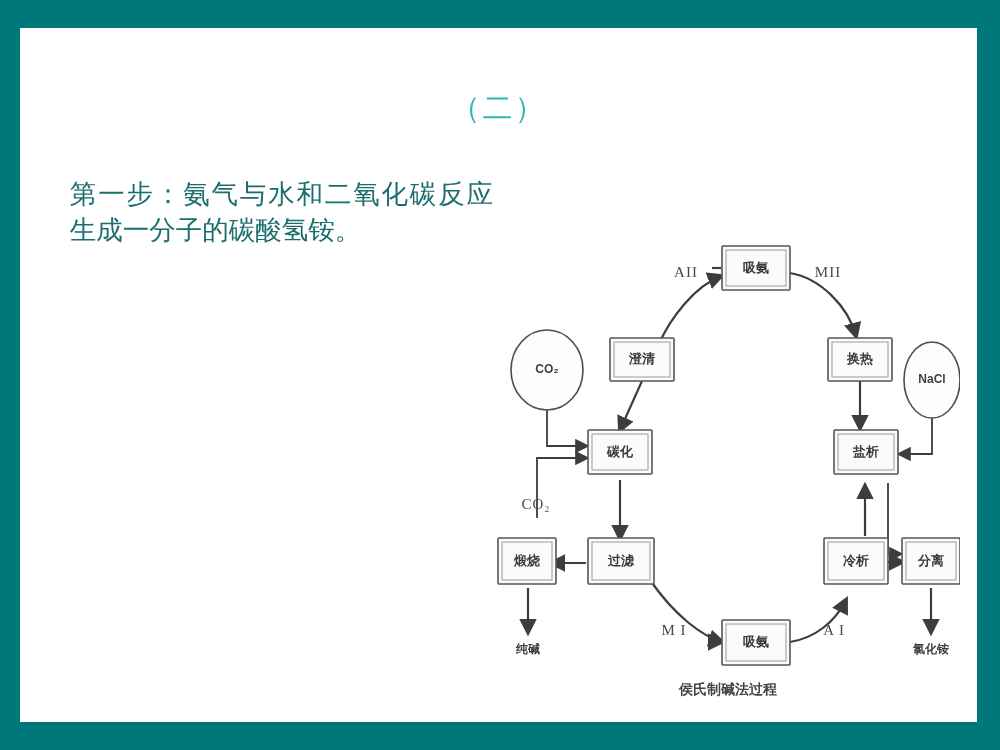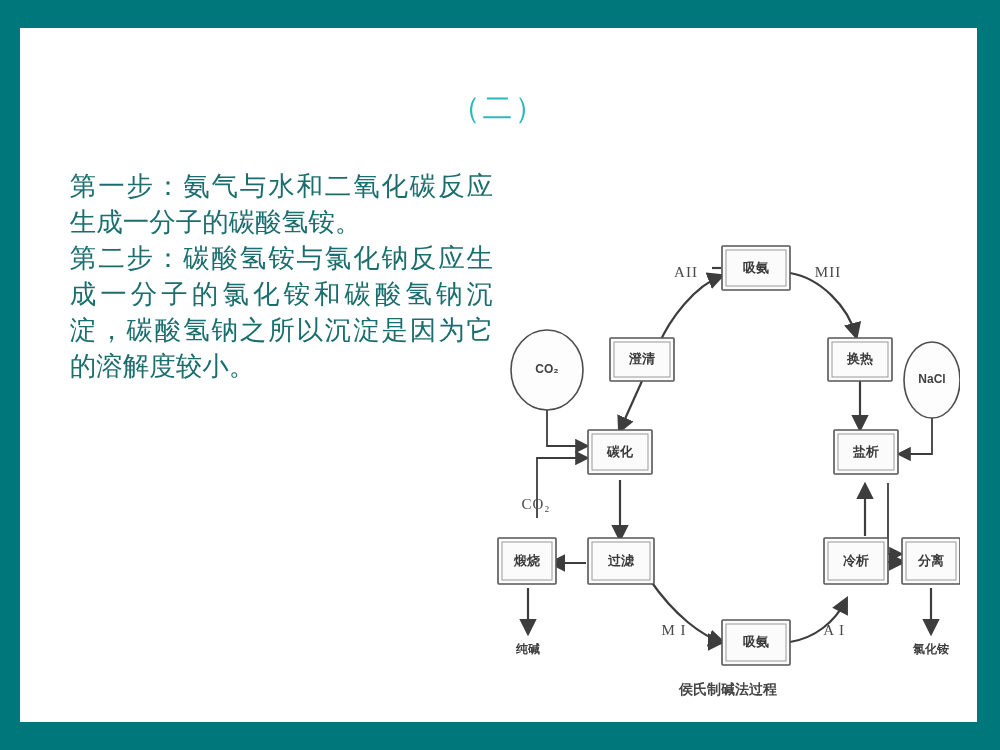--- a/index.html
+++ b/index.html
@@ -51,20 +51,21 @@
   }
   #body-text p {
     margin: 0 0 0 0;
     text-indent: 1.2em;
     text-align: justify;
     text-justify: inter-ideograph;
   }
   #body-text p.p-hang {
     padding-left: 1.2em;
     text-indent: 0;
+    margin-top: 8px;
   }
 
   
   #diagram {
     position: absolute;
     left: 470px;
     top: 190px;
     width: 470px;
     height: 490px;
   }
@@ -130,21 +131,20 @@
 </head>
 <body>
 
 <div id="slide-frame">
   <div id="slide-canvas">
 
     <div id="slide-title">（二）</div>
 
     <div id="body-text">
       <p class="p-hang">第一步：氨气与水和二氧化碳反应生成一分子的碳酸氢铵。</p>
-      <p class="p-hang">第二步：碳酸氢铵与氯化钠反应生成一分子的氯化铵和碳酸氢钠沉淀，碳酸氢钠之所以沉淀是因为它的溶解度较小。</p>
     </div>
 
     <div id="diagram">
       <svg width="470" height="490" viewBox="0 0 470 490" xmlns="http://www.w3.org/2000/svg">
 
         <defs>
           <marker id="ah" markerWidth="8" markerHeight="8" refX="6" refY="4" orient="auto">
             <path d="M0,0 L8,4 L0,8 Z" fill="#3d3d3d"></path>
           </marker>
         </defs>

